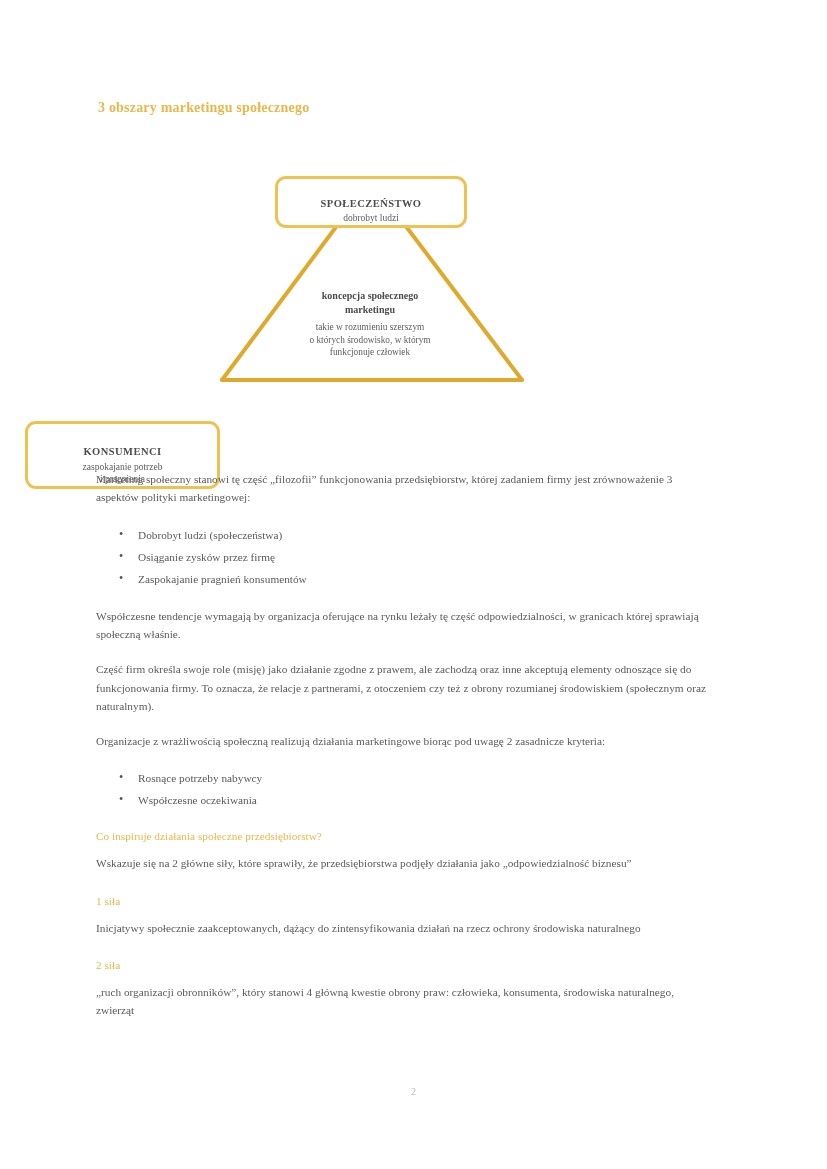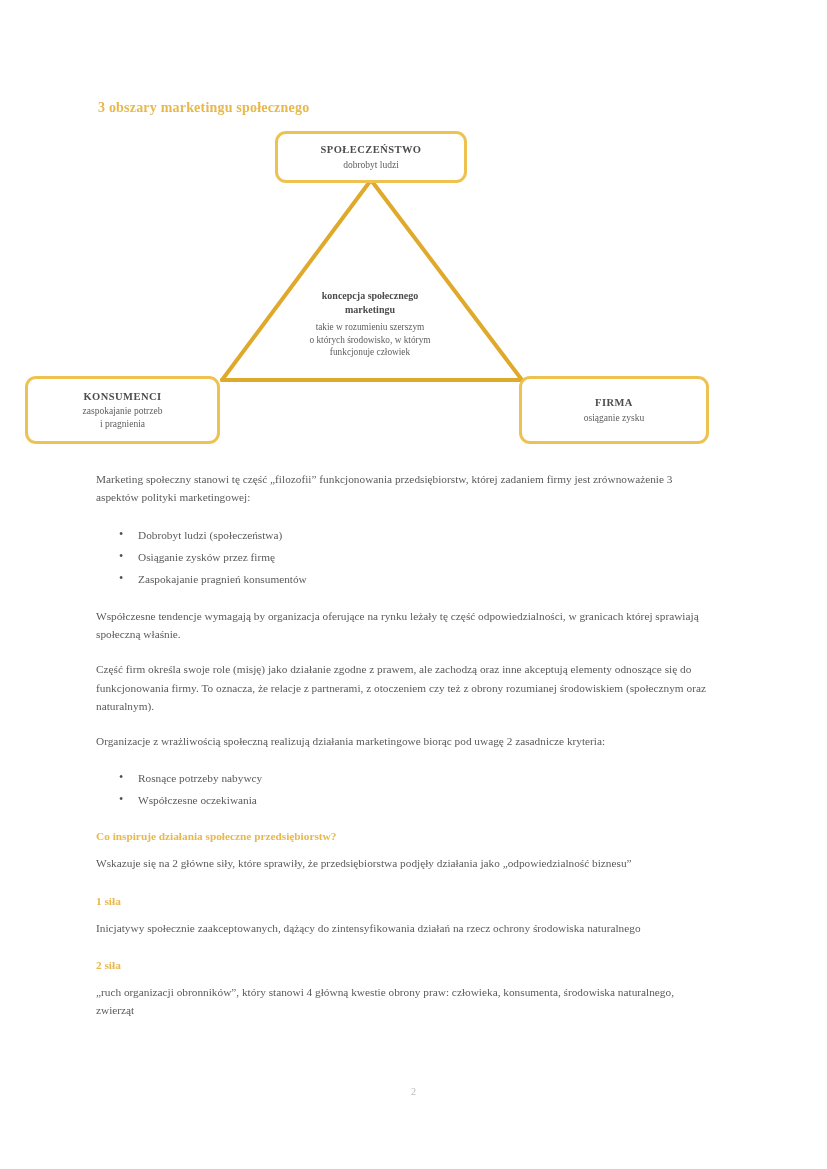--- a/index.html
+++ b/index.html
@@ -50,22 +50,23 @@
   .node {
     position: absolute;
     background: #ffffff;
     border: 3px solid #edc250;
     border-radius: 11px;
     box-sizing: border-box;
     text-align: center;
     display: flex;
     flex-direction: column;
     align-items: center;
-    justify-content: center;
+    justify-content: flex-end;
     line-height: 1.32;
+    margin-top: 45px;
   }
   .node .ttl {
     font-size: 10.5px;
     font-weight: bold;
     color: #4c4c4e;
     letter-spacing: .45px;
   }
   .node .sub {
     font-size: 9.5px;
     color: #5d5d5f;
@@ -144,21 +145,21 @@
     content: "\2022";
     position: absolute;
     left: -19px;
     top: -1px;
     font-size: 12px;
     color: #4d4d4f;
   }
   h3.gold {
     margin: 15px 0 9px 0;
     font-size: 11.3px;
-    font-weight: bold;
+    font-weight: normal;
     color: #e8b84b;
     line-height: 1.5;
   }
   h3.gold.spaced {
     margin-top: 20px;
   }
   .page-num {
     position: absolute;
     left: 0;
     top: 1086px;
@@ -195,24 +196,20 @@
       <div class="body" style="margin-top:0">o których środowisko, w którym</div>
       <div class="body" style="margin-top:0">funkcjonuje człowiek</div>
     </div>
 
     <div class="node" id="node-consumers">
       <div class="ttl">KONSUMENCI</div>
       <div class="sub">zaspokajanie potrzeb</div>
       <div class="sub2">i pragnienia</div>
     </div>
 
-    <div class="node" id="node-company">
-      <div class="ttl">FIRMA</div>
-      <div class="sub">osiąganie zysku</div>
-    </div>
 
   </div>
 
   <div class="content">
 
     <p class="para">Marketing społeczny stanowi tę część „filozofii” funkcjonowania przedsiębiorstw, której zadaniem firmy jest zrównoważenie 3 aspektów polityki marketingowej:</p>
 
     <ul class="bullets">
       <li>Dobrobyt ludzi (społeczeństwa)</li>
       <li>Osiąganie zysków przez firmę</li>

